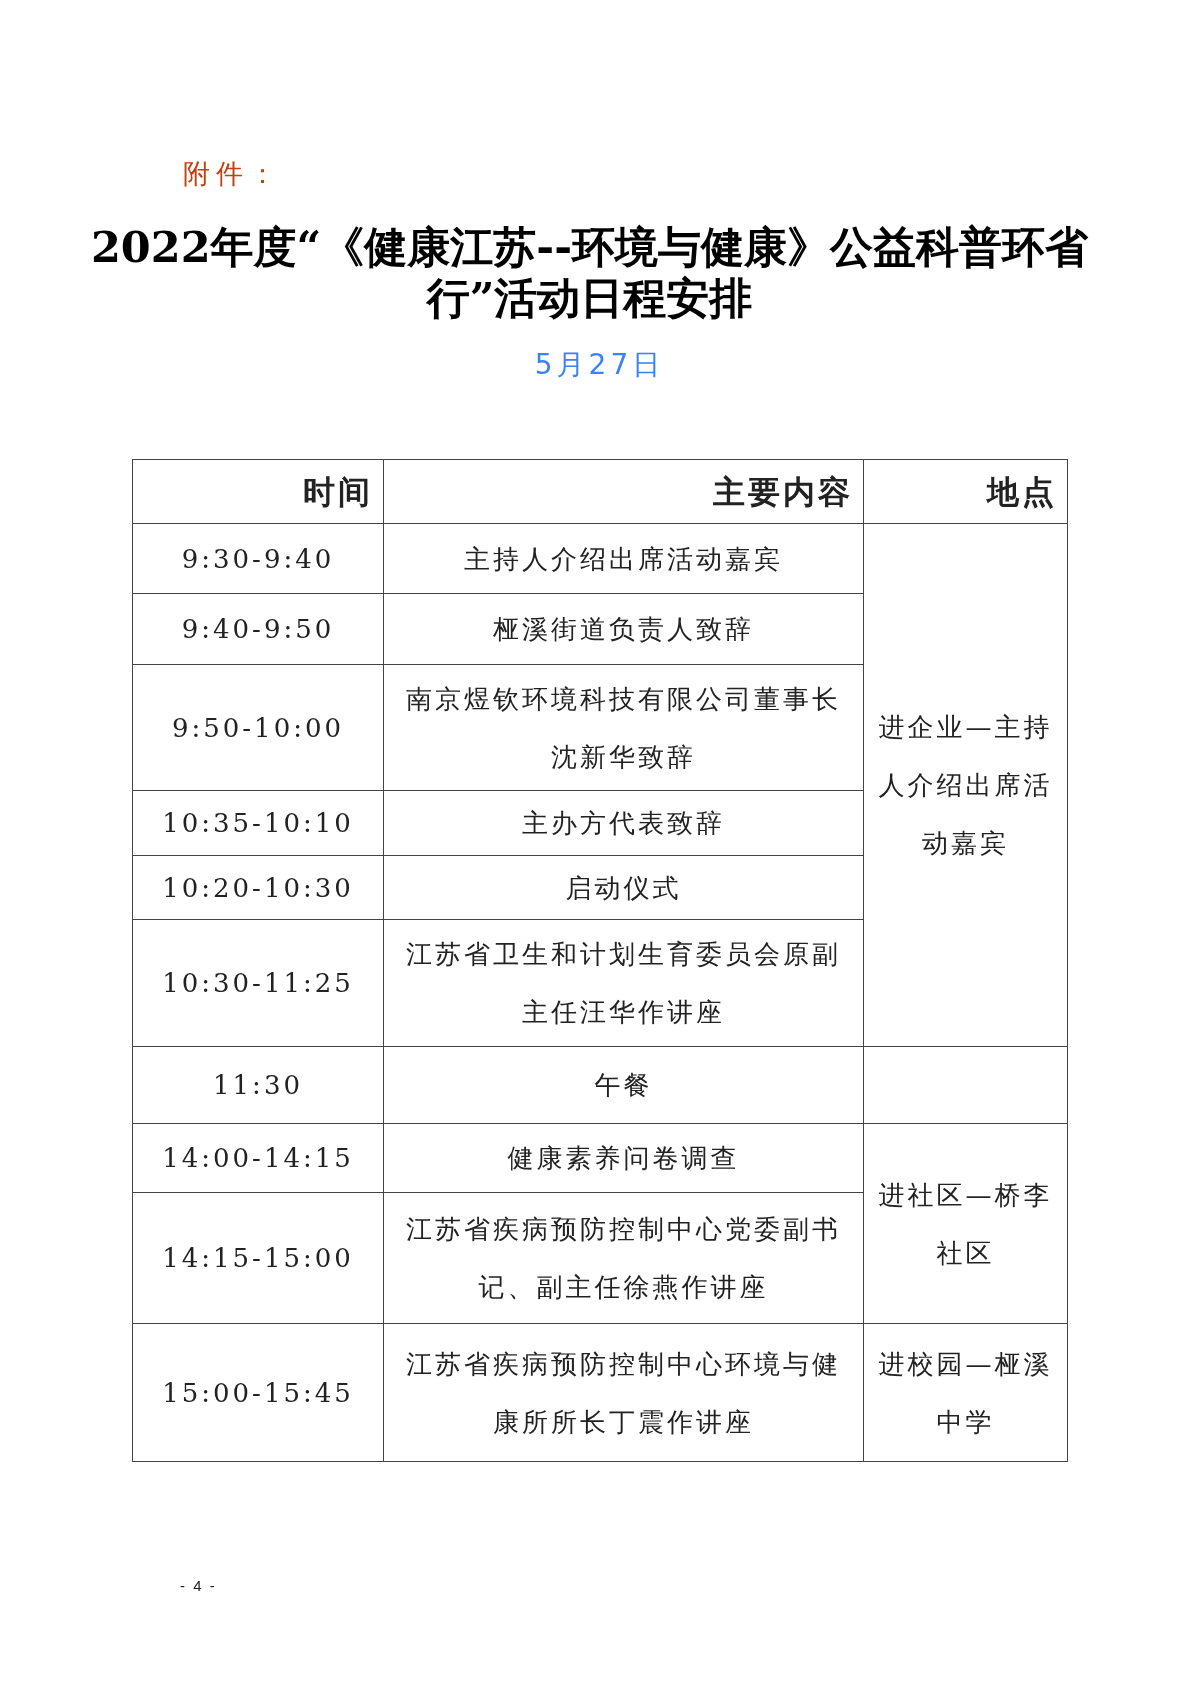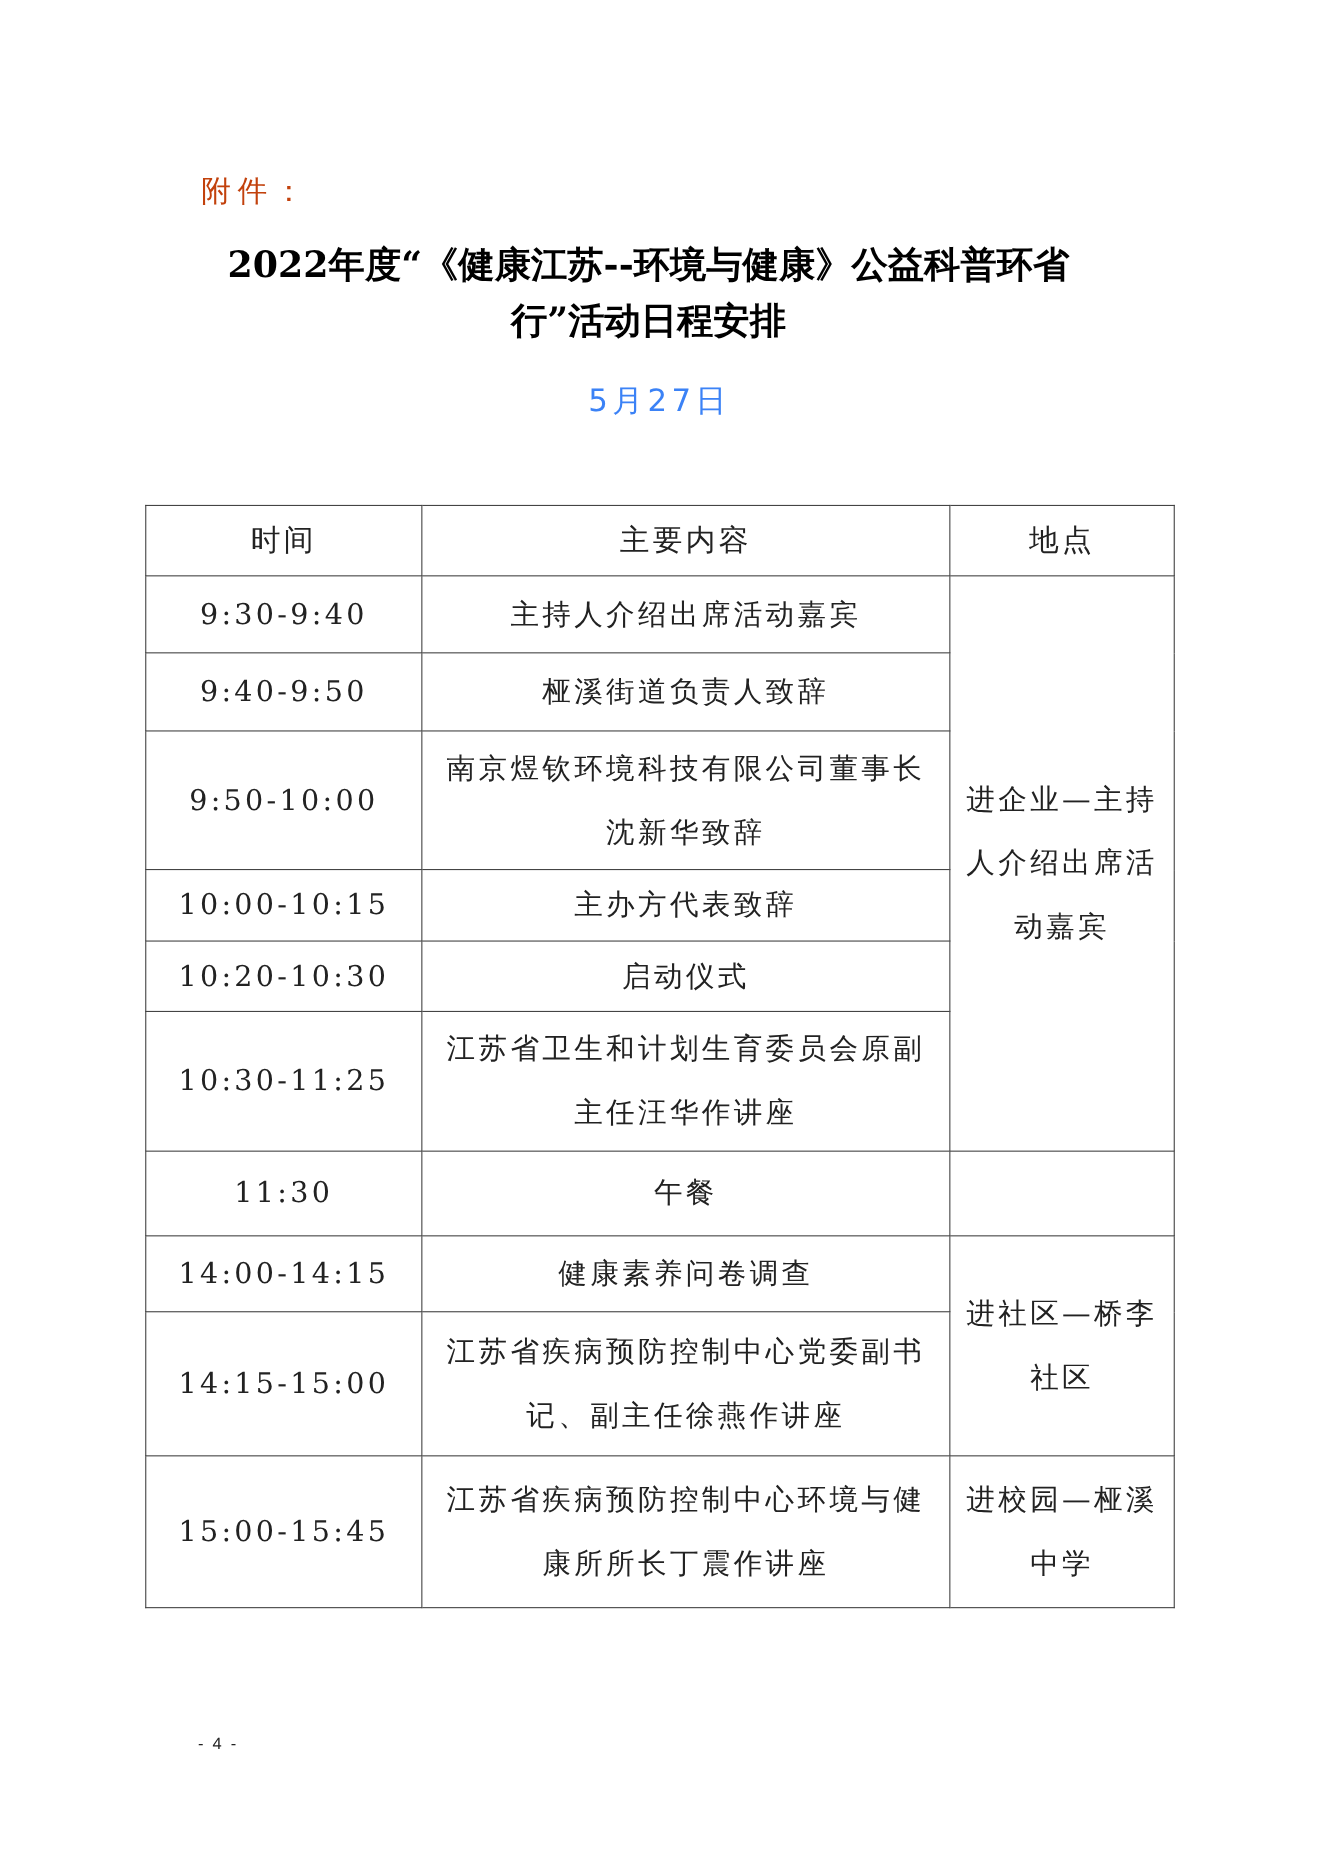--- a/index.html
+++ b/index.html
@@ -1,24 +1,24 @@
 <!DOCTYPE html>
 <html><head>
   <meta charset="utf-8">
   <style>
     html, body { margin: 0; padding: 0; background: #ffffff; }
     body { width: 1199px; height: 1696px; position: relative; overflow: hidden; color: #111; }
     .attach { position: absolute; left: 183px; top: 156px; font-family: Liberation Serif, serif; font-size: 27px; letter-spacing: 6px; color: #c2410c; }
-    .title { position: absolute; left: 0; width: 1179px; text-align: center; font-family: "DejaVu Serif", serif; font-weight: bold; font-size: 33px; color: #000; }
+    .title { position: absolute; left: 0; width: 1179px; text-align: center; font-family: "DejaVu Serif", serif; font-weight: bold; font-size: 43px; color: #000; }
     .t1 { top: 219px; }
     .t2 { top: 270px; }
     .date { position: absolute; left: 0; width: 1199px; top: 346px; text-align: center; font-family: "DejaVu Sans", sans-serif; font-size: 28px; letter-spacing: 4px; color: #3b82f6; }
     table.sched { position: absolute; left: 132px; top: 459px; width: 935px; border-collapse: collapse; table-layout: fixed; font-family: "DejaVu Serif", serif; font-size: 26px; color: #222; }
     table.sched td, table.sched th { border: 1.5px solid #444; text-align: center; vertical-align: middle; padding: 0 10px; line-height: 58px; letter-spacing: 3px; }
-    table.sched th { font-family: "DejaVu Sans", sans-serif; font-weight: normal; font-size: 27px; }
+    table.sched th { font-family: "DejaVu Sans", sans-serif; font-weight: bold; font-size: 32px; text-align: right; }
     td.time { font-family: "DejaVu Serif", serif; letter-spacing: 1px; }
     td.loc { text-align: center; padding: 0 14px; }
     .page-num { position: absolute; left: 180px; top: 1577px; font-family: "Liberation Sans", sans-serif; font-size: 15px; color: #222; letter-spacing: 2px; }
   </style>
 </head>
 <body>
 
 <div class="attach">附件：</div>
 <div class="title t1">2022年度“《健康江苏--环境与健康》公益科普环省</div>
 <div class="title t2">行”活动日程安排</div>
@@ -43,21 +43,21 @@
   </tr>
   <tr style="height:71px">
     <td class="time">9:40-9:50</td>
     <td>桠溪街道负责人致辞</td>
   </tr>
   <tr style="height:126px">
     <td class="time">9:50-10:00</td>
     <td>南京煜钦环境科技有限公司董事长沈新华致辞</td>
   </tr>
   <tr style="height:65px">
-    <td class="time">10:00-10:15</td>
+    <td class="time">10:35-10:10</td>
     <td>主办方代表致辞</td>
   </tr>
   <tr style="height:64px">
     <td class="time">10:20-10:30</td>
     <td>启动仪式</td>
   </tr>
   <tr style="height:127px">
     <td class="time">10:30-11:25</td>
     <td>江苏省卫生和计划生育委员会原副主任汪华作讲座</td>
   </tr>

